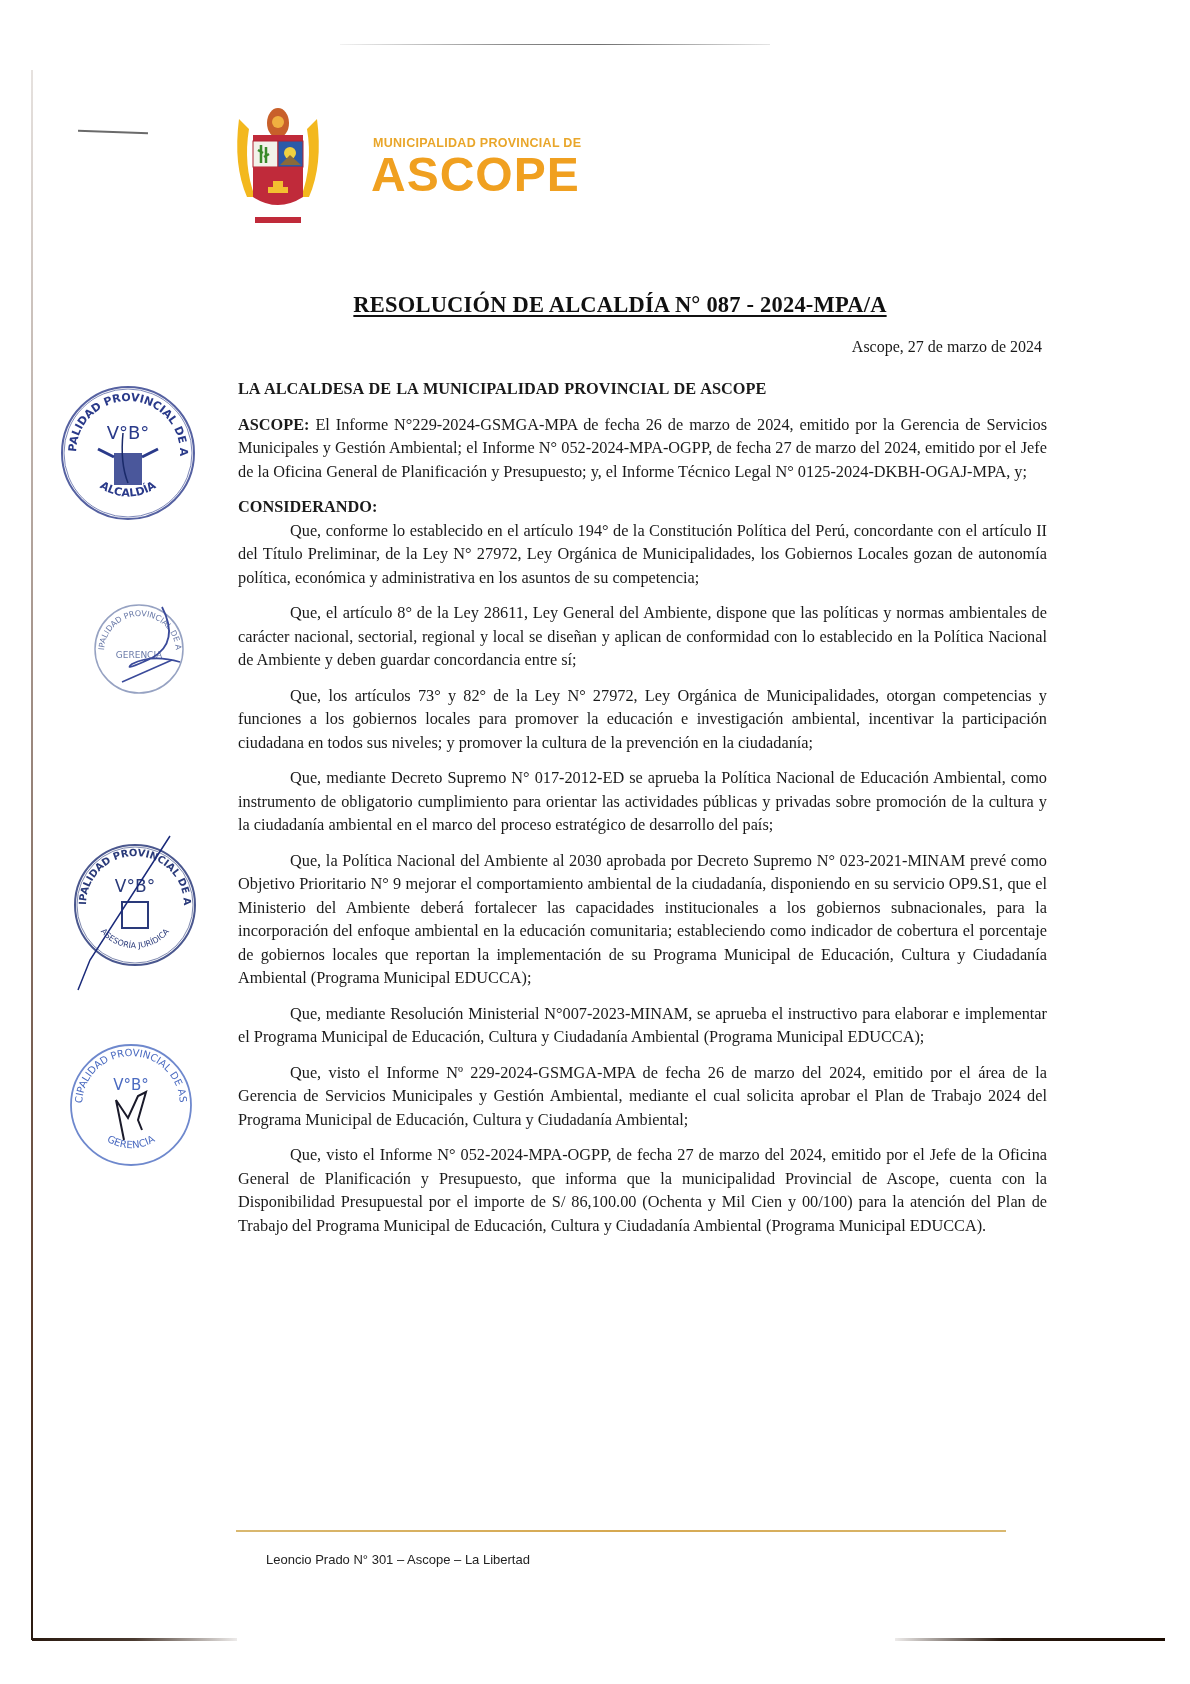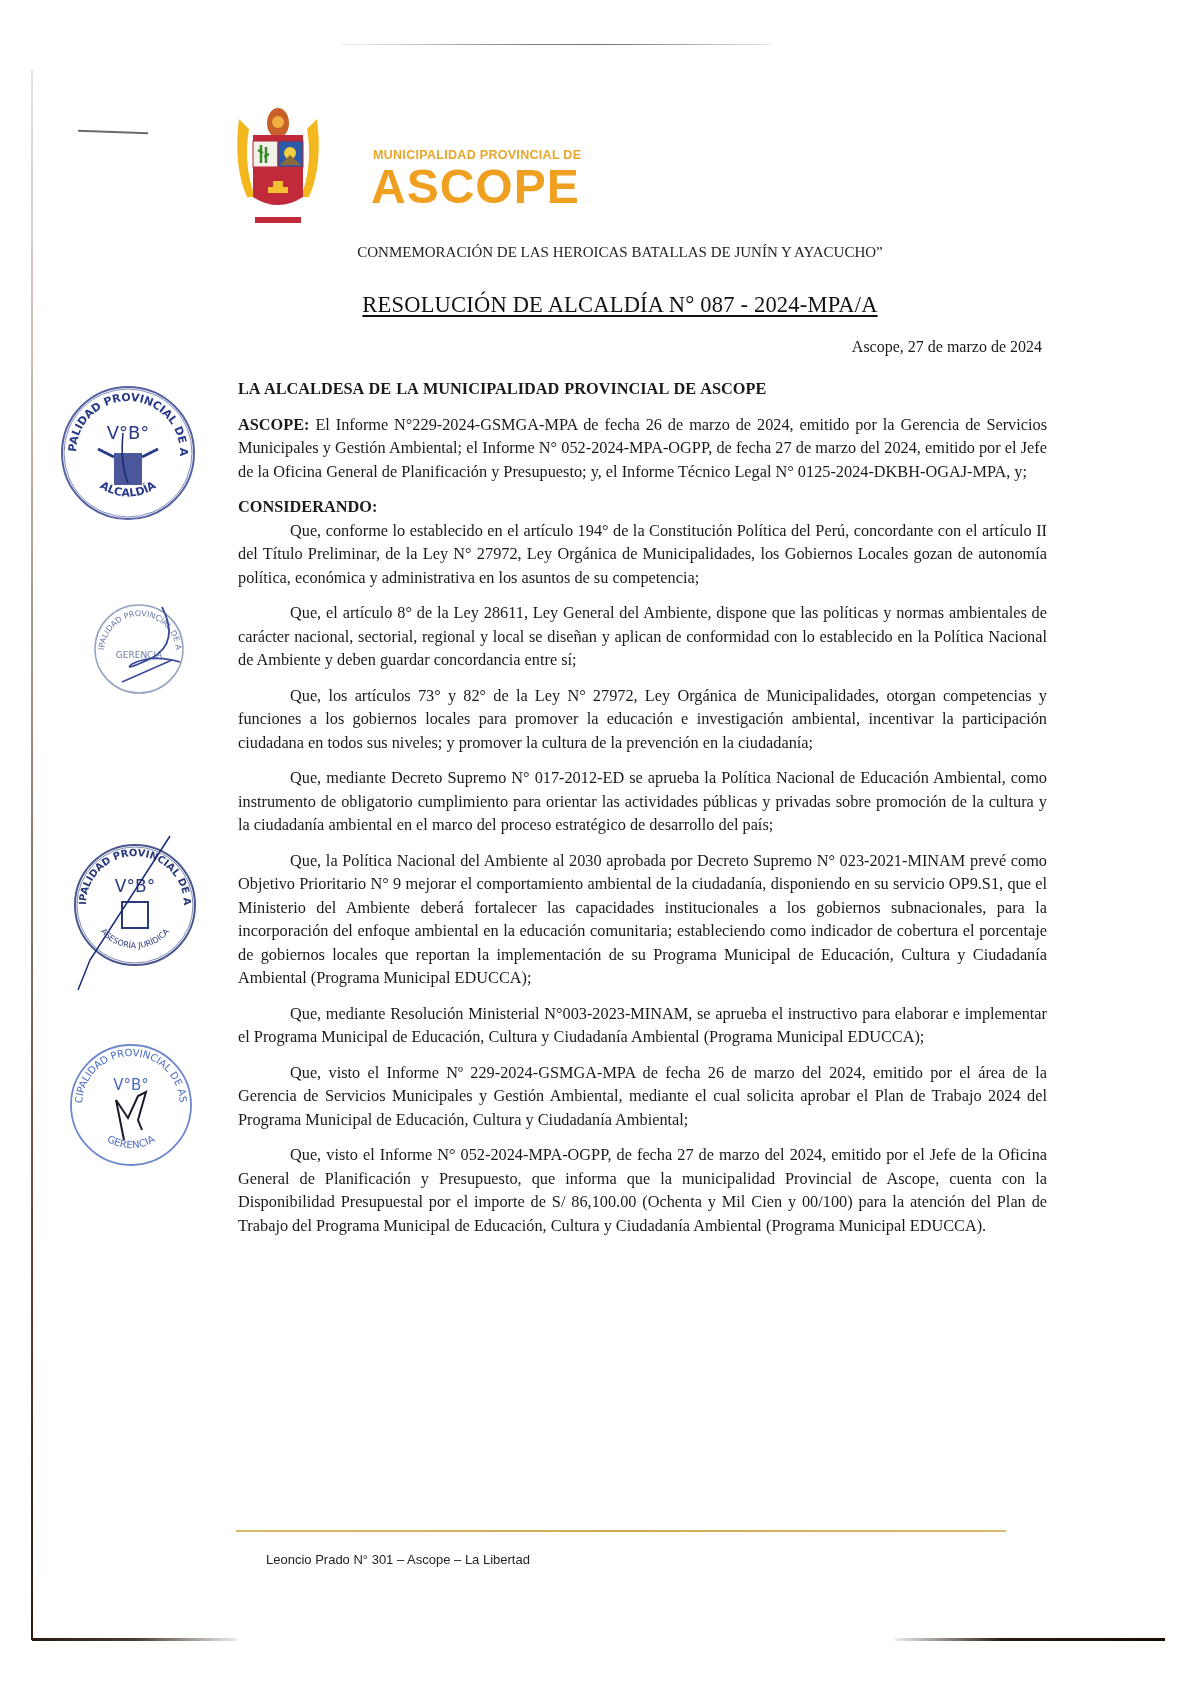--- a/index.html
+++ b/index.html
@@ -7,26 +7,26 @@
     body { position: relative; font-family: "Liberation Serif", "DejaVu Serif", serif; color: #1a1a1a; }
 
     .scan-top-line { position: absolute; left: 340px; top: 44px; width: 430px; height: 1px; background: linear-gradient(90deg, rgba(120,120,120,0.1), #8a8a8a 40%, #6f6f6f 60%, rgba(120,120,120,0.2)); }
     .scan-left-edge { position: absolute; left: 31px; top: 70px; width: 2px; height: 1570px; background: linear-gradient(180deg, rgba(90,60,40,0.15), #5a3a2a 80%, #2a1a10); }
     .scan-bottom-left { position: absolute; left: 32px; top: 1638px; width: 205px; height: 3px; background: linear-gradient(90deg, #2a1a10, #4a3a30 50%, rgba(80,60,50,0.1)); }
     .scan-bottom-right { position: absolute; left: 895px; top: 1638px; width: 270px; height: 3px; background: linear-gradient(90deg, rgba(80,60,50,0.1), #2a1a10 40%, #1a0a00); }
     .pen-mark { position: absolute; left: 78px; top: 131px; width: 70px; height: 3px; border-top: 2px solid #6a6a6a; transform: rotate(2deg); }
 
     
     .logo-block { position: absolute; left: 233px; top: 105px; width: 90px; height: 125px; }
-    .brand { position: absolute; left: 373px; top: 136px; margin-top: 12px; }
+    .brand { position: absolute; left: 373px; top: 136px; }
     .brand-sub { font-family: "Liberation Sans", "DejaVu Sans", sans-serif; font-weight: bold; font-size: 12.5px; color: #e9a62a; letter-spacing: 0.3px; }
     .brand-main { font-family: "Liberation Sans", "DejaVu Sans", sans-serif; font-weight: bold; font-size: 48px; line-height: 50px; color: #f0a020; letter-spacing: 1px; margin-left: -2px; }
 
     .year-motto { position: absolute; left: 250px; top: 244px; width: 740px; text-align: center; font-size: 15px; line-height: 16px; color: #222; }
-    .doc-title { position: absolute; left: 250px; top: 292px; width: 740px; text-align: center; font-size: 22.5px; font-weight: normal; text-decoration: underline; text-underline-offset: 3px; color: #111; letter-spacing: 0.2px; }
+    .doc-title { position: absolute; left: 250px; top: 292px; width: 740px; text-align: center; font-size: 22.5px; font-weight: bold; text-decoration: underline; text-underline-offset: 3px; color: #111; letter-spacing: 0.2px; }
     .date-line { position: absolute; right: 148px; top: 338px; font-size: 16px; color: #1a1a1a; }
 
     .content { position: absolute; left: 238px; top: 377px; width: 809px; font-size: 16.3px; line-height: 23.5px; text-align: justify; color: #1a1a1a; }
     .authority { font-weight: bold; margin-bottom: 12px; word-spacing: 1px; }
     .visto { margin-bottom: 12px; }
     .visto .lbl { font-weight: bold; }
     .section-head { font-weight: bold; }
     .para { text-indent: 52px; margin-bottom: 12px; }
 
     
@@ -62,38 +62,37 @@
     <rect x="22" y="112" width="46" height="6" fill="#c02a3a"></rect>
   </svg>
 </div>
 
 <div class="brand">
   <div class="brand-sub">MUNICIPALIDAD PROVINCIAL DE</div>
   <div class="brand-main">ASCOPE</div>
 </div>
 
 <div class="year-motto">
-  <div>CONMEMORACIÓN DE LAS HEROICAS BATALLAS DE JUNÍN Y AYACUCHO”</div>
 </div>
 
 <div class="doc-title">RESOLUCIÓN DE ALCALDÍA N° 087 - 2024-MPA/A</div>
 <div class="date-line">Ascope, 27 de marzo de 2024</div>
 
 <div class="content">
   <div class="authority">LA  ALCALDESA DE LA MUNICIPALIDAD PROVINCIAL DE ASCOPE</div>
   <div class="visto">
     <span class="lbl">ASCOPE:</span><span> El Informe N°229-2024-GSMGA-MPA de fecha 26 de marzo de 2024, emitido por la Gerencia de Servicios Municipales y Gestión Ambiental; el Informe N° 052-2024-MPA-OGPP, de fecha 27 de marzo del 2024, emitido por el Jefe de la Oficina General de Planificación y Presupuesto; y, el Informe Técnico Legal N° 0125-2024-DKBH-OGAJ-MPA, y;</span>
   </div>
   <div class="section-head">CONSIDERANDO:</div>
   <p class="para">Que, conforme lo establecido en el artículo 194° de la Constitución Política del Perú, concordante con el artículo II del Título Preliminar, de la Ley N° 27972, Ley Orgánica de Municipalidades, los Gobiernos Locales gozan de autonomía política, económica y administrativa en los asuntos de su competencia;</p>
   <p class="para">Que, el artículo 8° de la Ley 28611, Ley General del Ambiente, dispone que las políticas y normas ambientales de carácter nacional, sectorial, regional y local se diseñan y aplican de conformidad con lo establecido en la Política Nacional de Ambiente y deben guardar concordancia entre sí;</p>
   <p class="para">Que, los artículos 73° y 82° de la Ley N° 27972, Ley Orgánica de Municipalidades, otorgan competencias y funciones a los gobiernos locales para promover la educación e investigación ambiental, incentivar la participación ciudadana en todos sus niveles; y promover la cultura de la prevención en la ciudadanía;</p>
   <p class="para">Que, mediante Decreto Supremo N° 017-2012-ED se aprueba la Política Nacional de Educación Ambiental, como instrumento de obligatorio cumplimiento para orientar las actividades públicas y privadas sobre promoción de la cultura y la ciudadanía ambiental en el marco del proceso estratégico de desarrollo del país;</p>
   <p class="para">Que, la Política Nacional del Ambiente al 2030 aprobada por Decreto Supremo N° 023-2021-MINAM prevé como Objetivo Prioritario N° 9 mejorar el comportamiento ambiental de la ciudadanía, disponiendo en su servicio OP9.S1, que el Ministerio del Ambiente deberá fortalecer las capacidades institucionales a los gobiernos subnacionales, para la incorporación del enfoque ambiental en la educación comunitaria; estableciendo como indicador de cobertura el porcentaje de gobiernos locales que reportan la implementación de su Programa Municipal de Educación, Cultura y Ciudadanía Ambiental (Programa Municipal EDUCCA);</p>
-  <p class="para">Que, mediante Resolución Ministerial N°003-2023-MINAM, se aprueba el instructivo para elaborar e implementar el Programa Municipal de Educación, Cultura y Ciudadanía Ambiental (Programa Municipal EDUCCA);</p>
+  <p class="para">Que, mediante Resolución Ministerial N°007-2023-MINAM, se aprueba el instructivo para elaborar e implementar el Programa Municipal de Educación, Cultura y Ciudadanía Ambiental (Programa Municipal EDUCCA);</p>
   <p class="para">Que, visto el Informe Nº 229-2024-GSMGA-MPA de fecha 26 de marzo del 2024, emitido por el área de la Gerencia de Servicios Municipales y Gestión Ambiental, mediante el cual solicita aprobar el Plan de Trabajo 2024 del Programa Municipal de Educación, Cultura y Ciudadanía Ambiental;</p>
   <p class="para">Que, visto el Informe N° 052-2024-MPA-OGPP, de fecha 27 de marzo del 2024, emitido por el Jefe de la Oficina General de Planificación y Presupuesto, que informa que la municipalidad Provincial de Ascope, cuenta con la Disponibilidad Presupuestal por el importe de S/ 86,100.00 (Ochenta y Mil Cien y 00/100) para la atención del Plan de Trabajo del Programa Municipal de Educación, Cultura y Ciudadanía Ambiental (Programa Municipal EDUCCA).</p>
 </div>
 
 <div class="stamp" style="left:58px; top:383px; width:140px; height:140px;">
   <svg viewBox="0 0 140 140">
     <defs>
       <path id="arcTop1" d="M18 70 A52 52 0 0 1 122 70"></path>
       <path id="arcBot1" d="M30 92 A48 48 0 0 0 110 92"></path>
     </defs>

